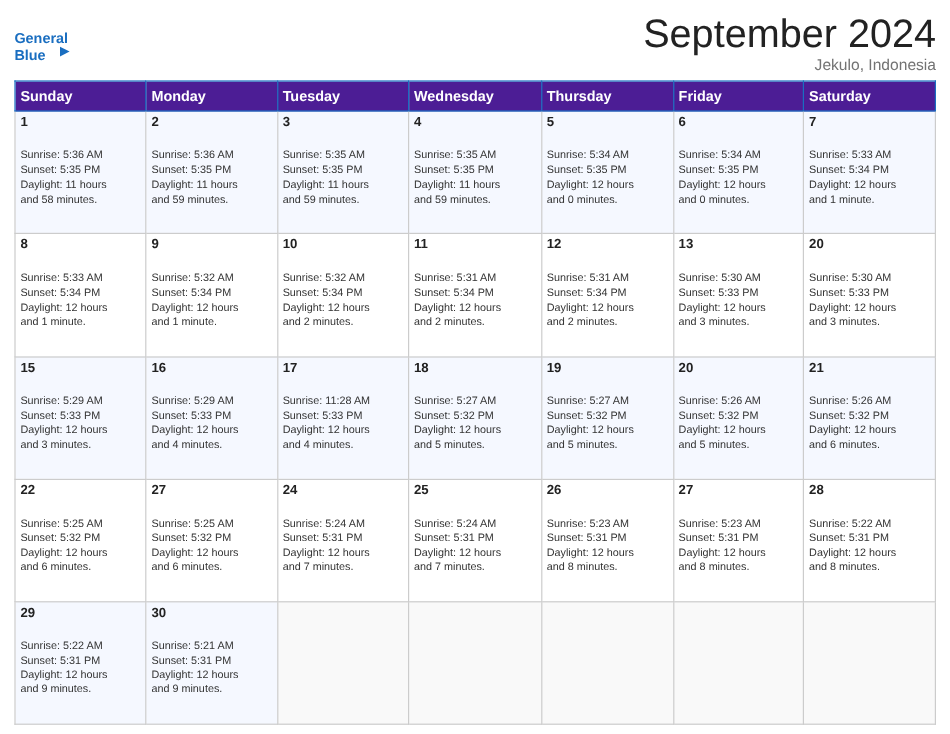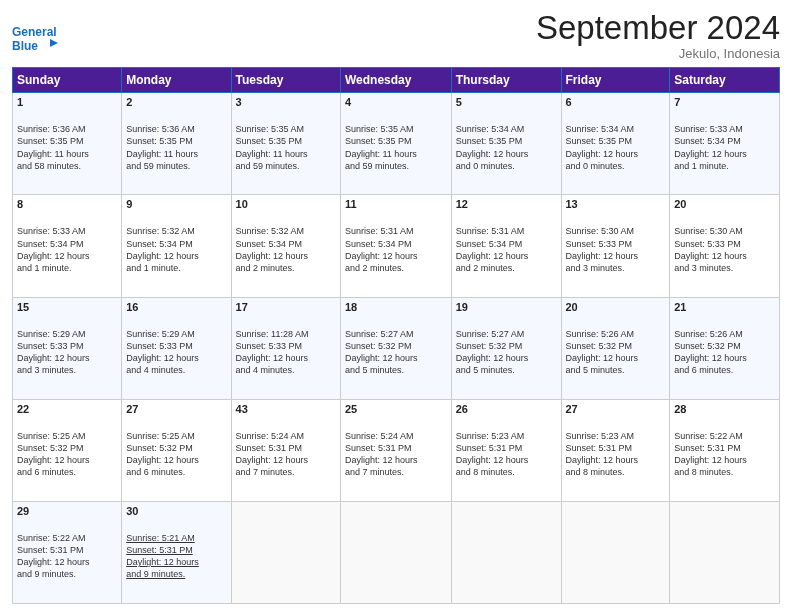--- a/index.html
+++ b/index.html
@@ -279,21 +279,21 @@
 and 6 minutes.</div>
           </td>
           <td>
             <span class="day-num">27</span>
             <div class="day-info" style="white-space: pre-line;">Sunrise: 5:25 AM
 Sunset: 5:32 PM
 Daylight: 12 hours
 and 6 minutes.</div>
           </td>
           <td>
-            <span class="day-num">43</span>
+            <span class="day-num">24</span>
             <div class="day-info" style="white-space: pre-line;">Sunrise: 5:24 AM
 Sunset: 5:31 PM
 Daylight: 12 hours
 and 7 minutes.</div>
           </td>
           <td>
             <span class="day-num">25</span>
             <div class="day-info" style="white-space: pre-line;">Sunrise: 5:24 AM
 Sunset: 5:31 PM
 Daylight: 12 hours
@@ -324,21 +324,21 @@
         <tr>
           <td>
             <span class="day-num">29</span>
             <div class="day-info" style="white-space: pre-line;">Sunrise: 5:22 AM
 Sunset: 5:31 PM
 Daylight: 12 hours
 and 9 minutes.</div>
           </td>
           <td>
             <span class="day-num">30</span>
-            <div class="day-info" style="white-space: pre-line; text-decoration: underline;">Sunrise: 5:21 AM
+            <div class="day-info" style="white-space: pre-line;">Sunrise: 5:21 AM
 Sunset: 5:31 PM
 Daylight: 12 hours
 and 9 minutes.</div>
           </td>
           <td class="empty-cell"></td>
           <td class="empty-cell"></td>
           <td class="empty-cell"></td>
           <td class="empty-cell"></td>
           <td class="empty-cell"></td>
         </tr>

